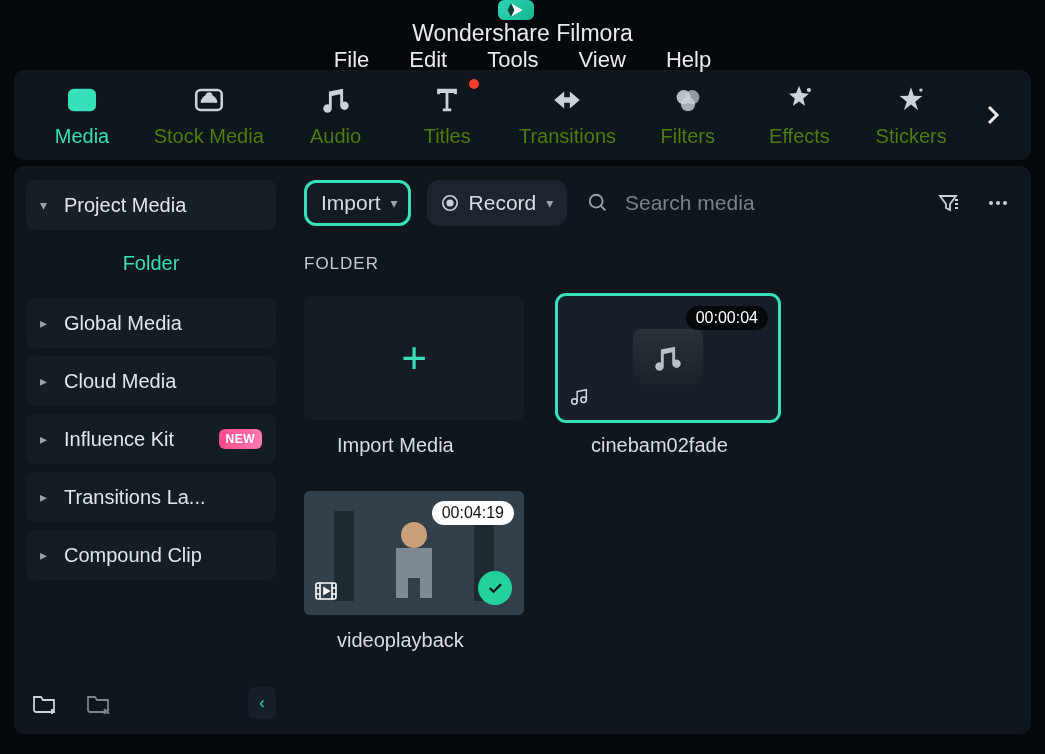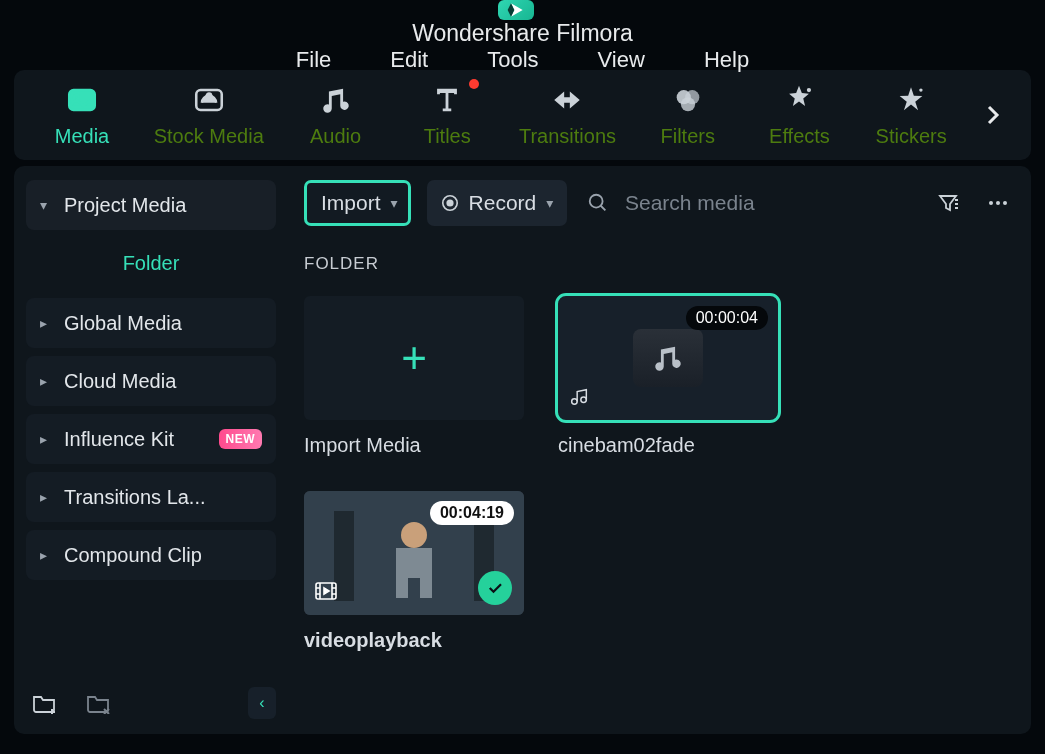--- a/index.html
+++ b/index.html
@@ -14,21 +14,21 @@
   .menubar {
     display: flex; align-items: center; height: 64px; padding: 0 20px; flex-direction: column;
   }
   .logo {
     width: 36px; height: 36px; border-radius: 6px;
     background: linear-gradient(135deg,#2fd6b2,#17b692);
     display:flex;align-items:center;justify-content:center;margin-right:14px;
   }
   .logo svg { width:20px; height:20px; }
   .app-title { font-size: 23px; font-weight: 400; color:#e8eaec; }
-  .menu-items { display:flex; gap: 59px; }
+  .menu-items { display:flex; gap: 40px; }
   .menu-item { font-size: 22px; color:#e8eaec; cursor:pointer; }
 
   
   .tabs-row {
     display:flex; align-items:center; height:90px;
     background:#0f161c; border-radius:10px;
     margin: 6px 14px 0 14px; padding: 0 28px;
     gap: 0; justify-content: space-between;
   }
   .tab {
@@ -95,21 +95,21 @@
 
   
   .main {
     flex:1; background:#0f161c; border-radius:0 10px 10px 0;
     padding: 14px 16px; position:relative;
   }
   .toolbar {
     display:flex; align-items:center; gap:16px; height:46px;
   }
   .btn {
-    height:46px; border-radius:7px; display:flex;align-items:center;
+    height:46px; border-radius:12px; display:flex;align-items:center;
     padding:0 14px; gap:10px; font-size:21px; cursor:pointer;
     background:#1c252f; color:#d8dde3;
   }
   .btn.import {
     border:3px solid #36e0b8; background:#121a22;
     padding:0 10px 0 14px;
   }
   .btn .chev { font-size:14px;color:#9aa3ad; }
   .btn svg { width:18px;height:18px; }
   .search-wrap {
@@ -143,21 +143,21 @@
     padding:3px 10px; border-radius:12px;
   }
   .audio-ico {
     position:absolute; bottom:8px; left:10px; color:#d8dde3;
   }
   .music-box {
     width:70px;height:58px;border-radius:8px;
     background:linear-gradient(180deg,#2a3038,#1a2028);
     display:flex;align-items:center;justify-content:center;
   }
-  .caption { margin-top:14px; font-size:20px; color:#d8dde3; }
+  .caption { margin-top:14px; font-size:20px; color:#d8dde3;margin-left:33px; }
 
   .video-thumb {
     background:#30343a;
     display:flex;align-items:center;justify-content:center;
   }
   .filmstrip {
     position:absolute;bottom:10px;left:10px;color:#fff;
   }
   .check-badge {
     position:absolute;bottom:10px;right:12px;
@@ -377,21 +377,21 @@
             <svg width="22" height="22" viewBox="0 0 24 24" fill="none" stroke="#d8dde3" stroke-width="1.6">
                 <circle cx="7" cy="17" r="3"></circle>
                 <circle cx="17" cy="15" r="3"></circle>
                 <path d="M10 17V6l10-2v11"></path>
               </svg>
           </span>
         </div>
         <div class="caption">cinebam02fade</div>
       </div>
 
-      <div class="card" style="width:220px;font-weight:bold;">
+      <div class="card" style="width:220px;">
         <div class="thumb video-thumb">
           <span class="duration" style="background:#fff;color:#111;">00:04:19</span>
 
           <svg width="220" height="124" viewBox="0 0 220 124">
             <rect width="220" height="124" fill="#2a3640"></rect>
             <rect x="0" y="0" width="220" height="124" fill="#394a57" opacity="0.5"></rect>
             <rect x="30" y="20" width="20" height="90" fill="#1f2930"></rect>
             <rect x="170" y="20" width="20" height="90" fill="#1f2930"></rect>
             <circle cx="110" cy="44" r="13" fill="#c9a07a"></circle>
             <path d="M92 57 h36 v50 h-12 v-20 h-12 v20 h-12 z" fill="#7e8a93"></path>

